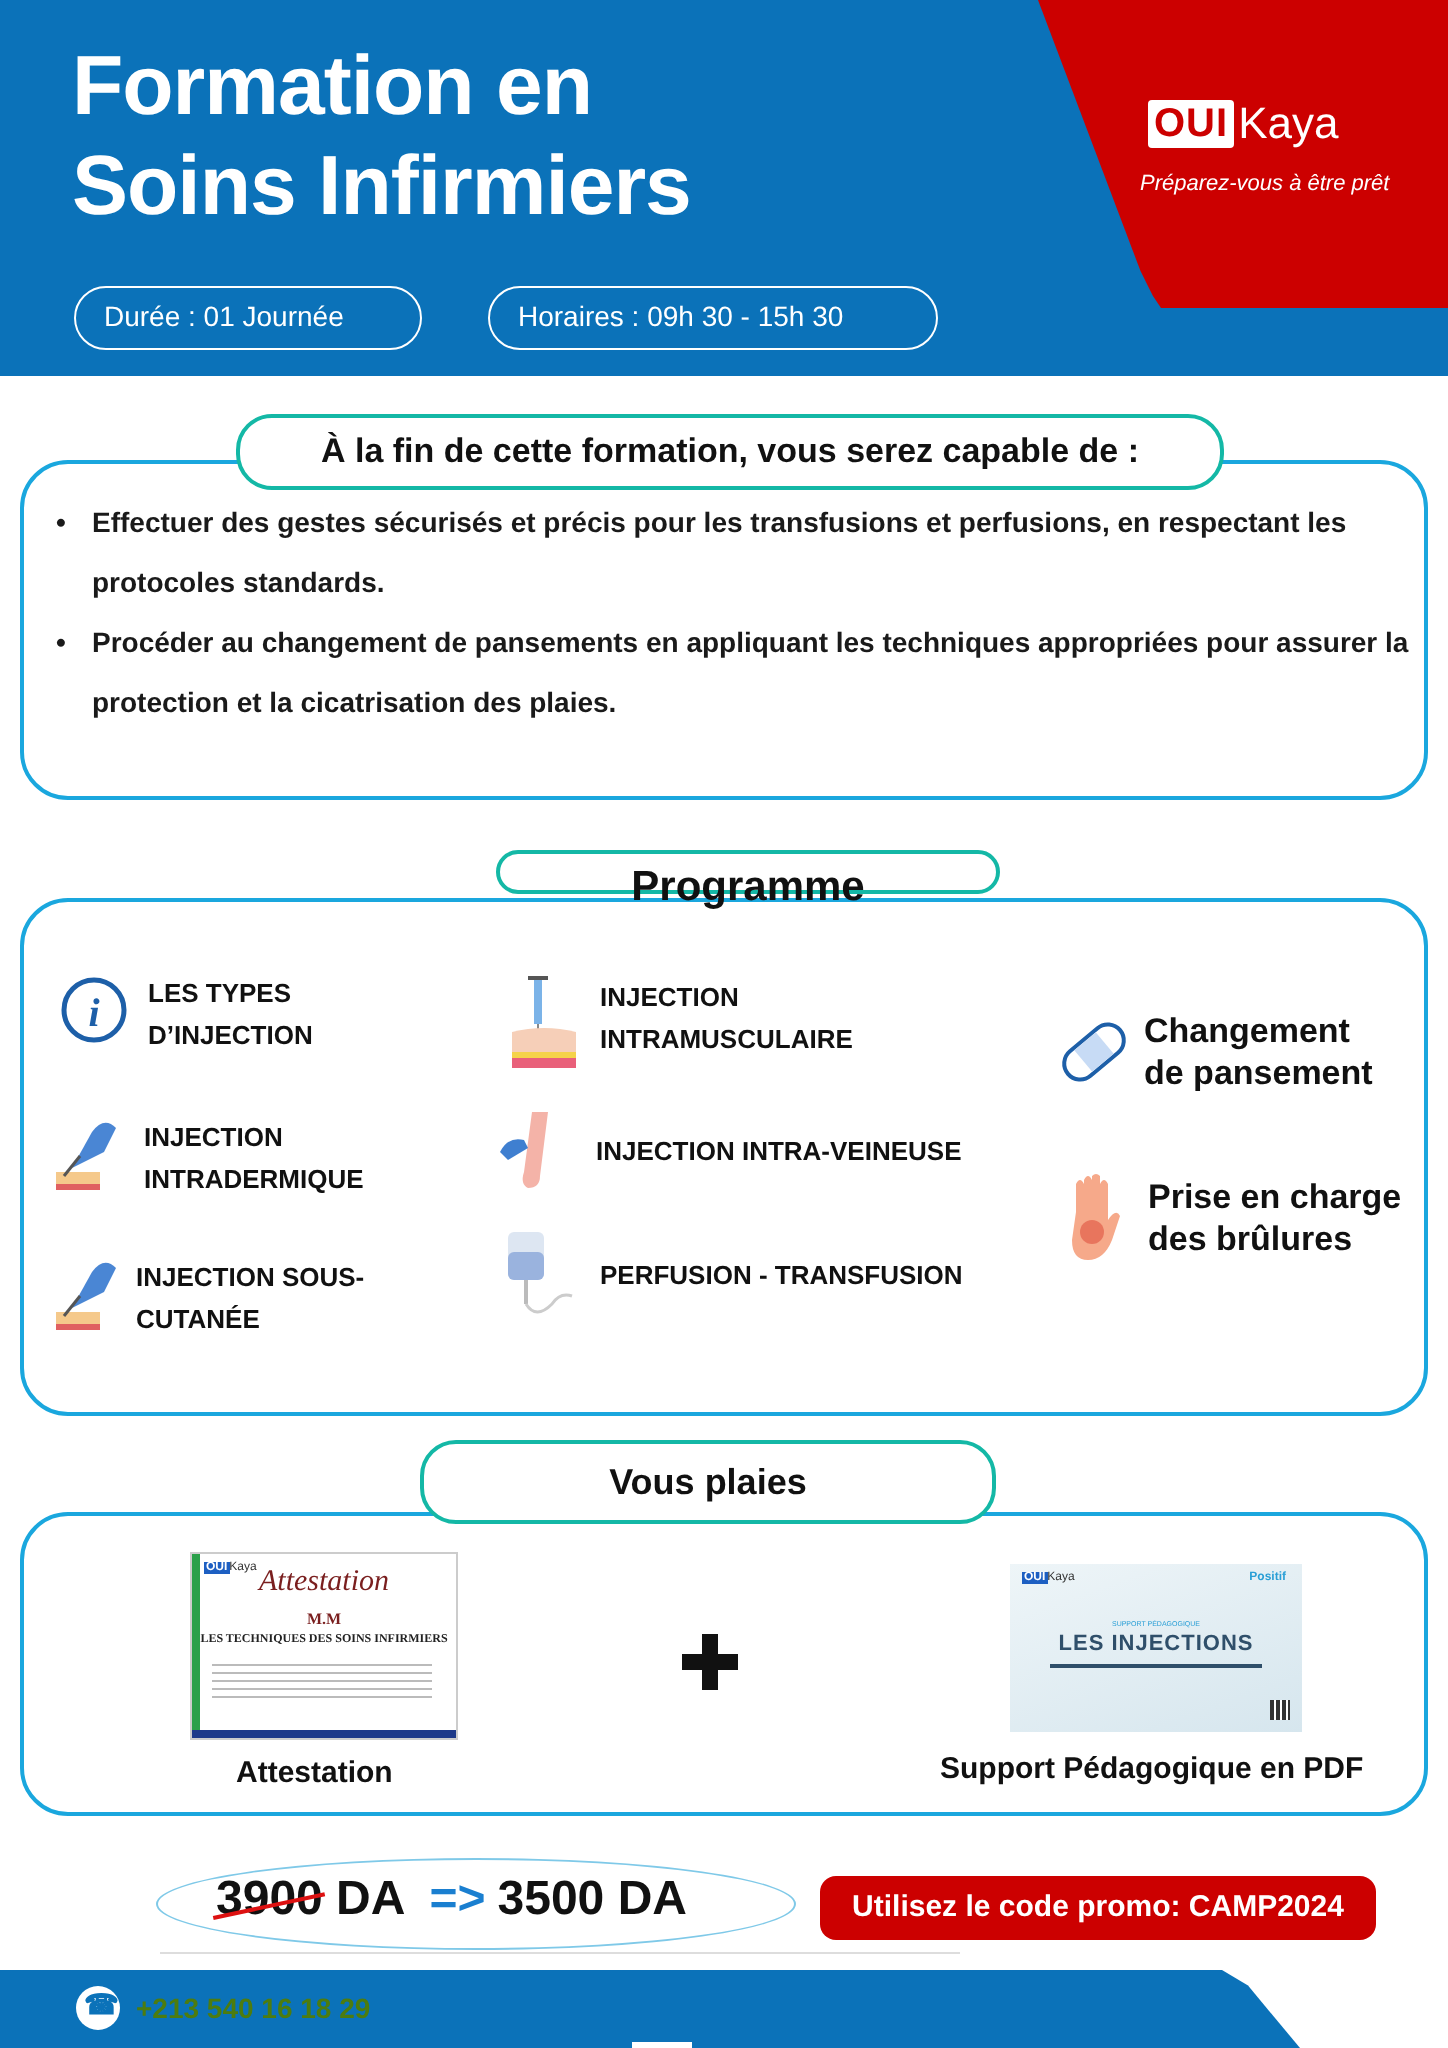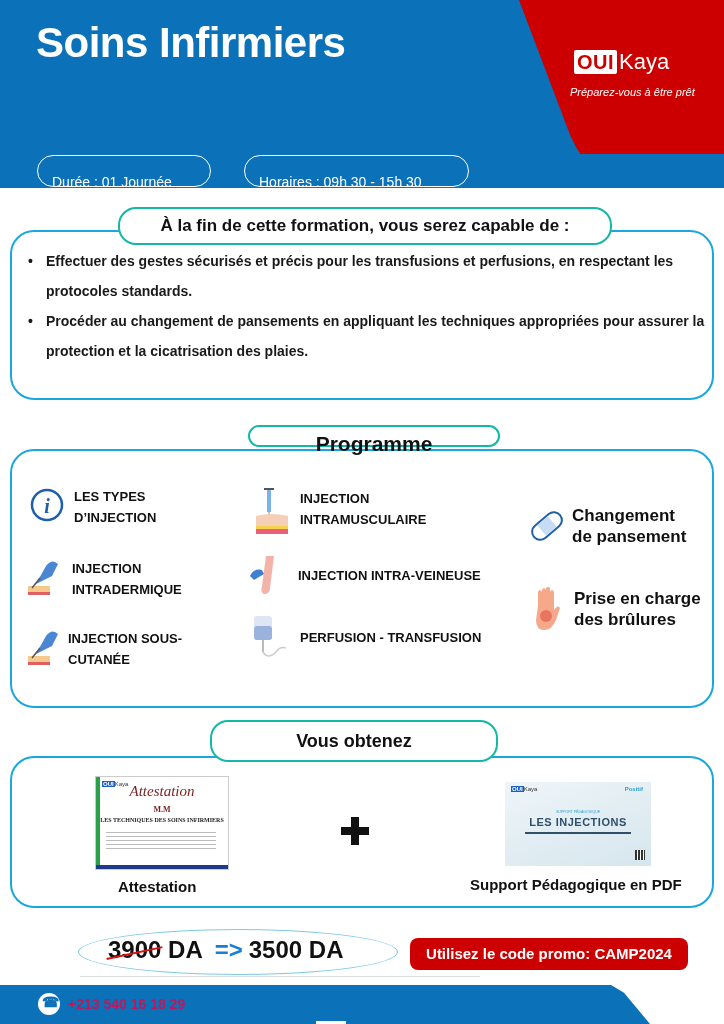--- a/index.html
+++ b/index.html
@@ -3,21 +3,21 @@
 <meta charset="utf-8">
 <style>
   * { box-sizing: border-box; margin: 0; padding: 0; }
   body { width: 724px; height: 1024px; background: #ffffff; font-family: "Liberation Sans", sans-serif; position: relative; overflow: hidden; color: #111; }
 
   
   .header { position: absolute; left: 0; top: 0; width: 724px; height: 188px; background: #0b72b9; }
   .brand-panel { position: absolute; right: 0; top: 0; width: 205px; height: 154px; background: #cc0000;
     clip-path: polygon(0 0, 100% 0, 100% 100%, 30% 100%, 28% 96%, 25% 88%); border-bottom-left-radius: 26px; }
   .title { position: absolute; left: 36px; top: 18px; color: #fff; font-weight: bold; font-size: 42px; line-height: 50px; letter-spacing: -0.5px; }
-  .pill { position: absolute; top: 155px; height: 32px; border: 1.5px solid #fff; border-radius: 16px; color: #fff; font-size: 14px; line-height: 29px; padding: 12px 14px; }
+  .pill { position: absolute; top: 143px; height: 32px; border: 1.5px solid #fff; border-radius: 16px; color: #fff; font-size: 14px; line-height: 29px; padding: 0 14px; }
   .pill.duree { left: 37px; width: 174px; }
   .pill.horaires { left: 244px; width: 225px; }
   .logo { position: absolute; left: 574px; top: 50px; display: flex; align-items: center; }
   .logo-oui { background: #fff; color: #cc0000; font-weight: bold; font-size: 20px; padding: 0 3px; line-height: 24px; border-radius: 2px; letter-spacing: 0.5px; }
   .logo-kaya { color: #fff; font-size: 22px; margin-left: 2px; line-height: 24px; }
   .tagline { position: absolute; left: 570px; top: 86px; color: #fff; font-size: 11px; font-style: italic; }
 
   
   .frame { position: absolute; border: 2px solid #1aa7de; border-radius: 24px; }
   .frame-label { position: absolute; background: #fff; border: 2px solid #14b8a6; border-radius: 18px; text-align: center; font-weight: bold; color: #111; }
@@ -65,34 +65,35 @@
   .price-oval { position: absolute; left: 78px; top: 929px; width: 320px; height: 46px; border: 1.5px solid #7fc9e8; border-radius: 50%; }
   .price { position: absolute; left: 108px; top: 936px; font-weight: bold; font-size: 24px; color: #111; white-space: nowrap; }
   .old { position: relative; }
   .old::after { content: ""; position: absolute; left: -2px; right: -2px; top: 60%; height: 2px; background: #d11; transform: rotate(-12deg); }
   .arrow { color: #1a7fd0; margin: 0 6px 0 12px; }
   .promo { position: absolute; left: 410px; top: 938px; width: 278px; height: 32px; background: #cc0000; color: #fff; border-radius: 8px; font-weight: bold; font-size: 15px; line-height: 32px; text-align: center; }
   .hr { position: absolute; left: 80px; top: 976px; width: 400px; height: 1px; background: #ddd; }
 
   
   .footer { position: absolute; left: 0; top: 985px; width: 650px; height: 39px; background: #0b72b9; clip-path: polygon(0 0, 94% 0, 96% 20%, 100% 100%, 0 100%); border-top-right-radius: 14px; }
-  .f-item { position: absolute; top: 993px; color: #be185d; font-weight: bold; font-size: 14px; display: flex; align-items: center; }
+  .f-item { position: absolute; top: 993px; color: #4d7c0f; font-weight: bold; font-size: 14px; display: flex; align-items: center; }
   .f-phone { left: 38px; }
   .f-mail { left: 316px; margin-top: 28px; }
   .phone-ico { width: 22px; height: 22px; border-radius: 50%; background: #fff; margin-right: 8px; position: relative; }
   .phone-ico::after { content: "\260E"; position: absolute; left: 4px; top: 1px; font-size: 14px; color: #0b72b9; }
   .mail-ico { width: 30px; height: 22px; background: #fff; margin-right: 10px; position: relative; }
   .mail-ico::after { content: ""; position: absolute; left: 4px; top: -6px; width: 20px; height: 20px; border-right: 3px solid #0b72b9; border-bottom: 3px solid #0b72b9; transform: rotate(45deg) scale(0.8); }
 </style>
 </head>
 <body>
 
 <div class="header"></div>
 <div class="brand-panel"></div>
 <div class="title">
+  <div>Formation en</div>
   <div>Soins Infirmiers</div>
 </div>
 <div class="pill duree">Durée : 01 Journée</div>
 <div class="pill horaires">Horaires : 09h 30 - 15h 30</div>
 <div class="logo">
   <span class="logo-oui">OUI</span>
   <span class="logo-kaya">Kaya</span>
 </div>
 <div class="tagline">Préparez-vous à être prêt</div>
 
@@ -215,21 +216,21 @@
         <circle cx="16" cy="30" r="6" fill="#e2604a" opacity="0.7"></circle>
       </svg>
   </div>
   <div class="txt2">
       <div>Prise en charge</div>
       <div>des brûlures</div>
     </div>
 </div>
 
 <div class="frame obt"></div>
-<div class="frame-label obt-label">Vous obtenez</div>
+<div class="frame-label obt-label">Vous plaies</div>
 
 <div class="cert">
   <div class="g"></div>
     <div class="b"></div>
   <div class="brand"><b>OUI</b><span>Kaya</span></div>
   <div class="t">Attestation</div>
   <div class="mm">M.M</div>
   <div class="h">LES TECHNIQUES DES SOINS INFIRMIERS</div>
   <div class="lines"></div>
 </div>

